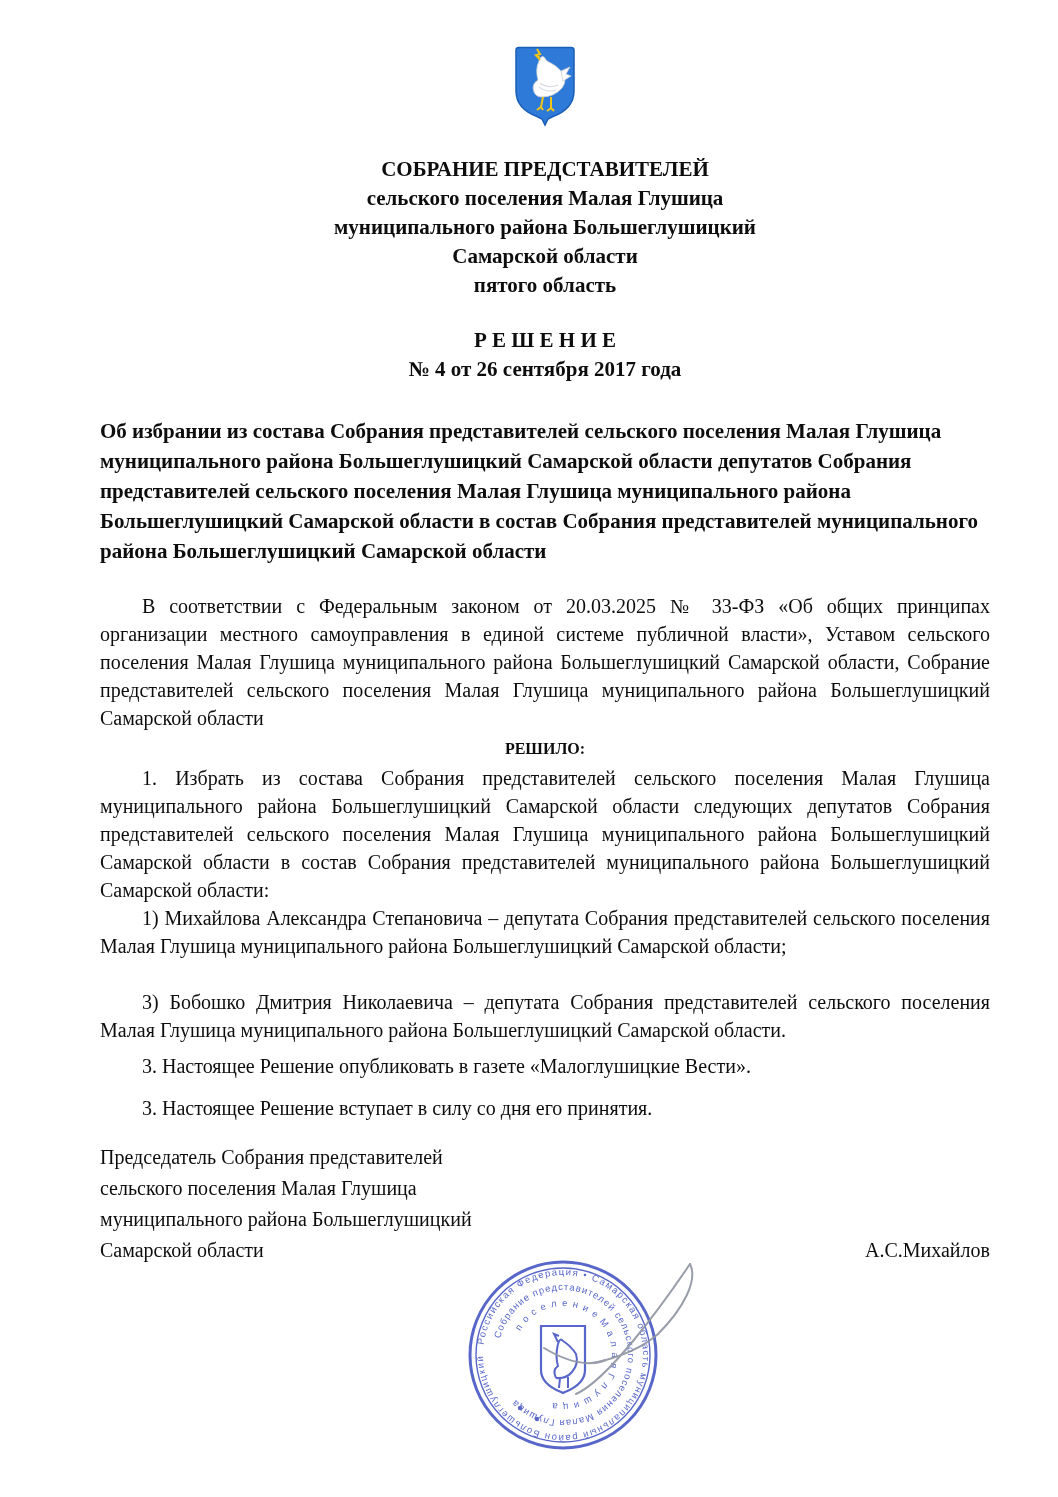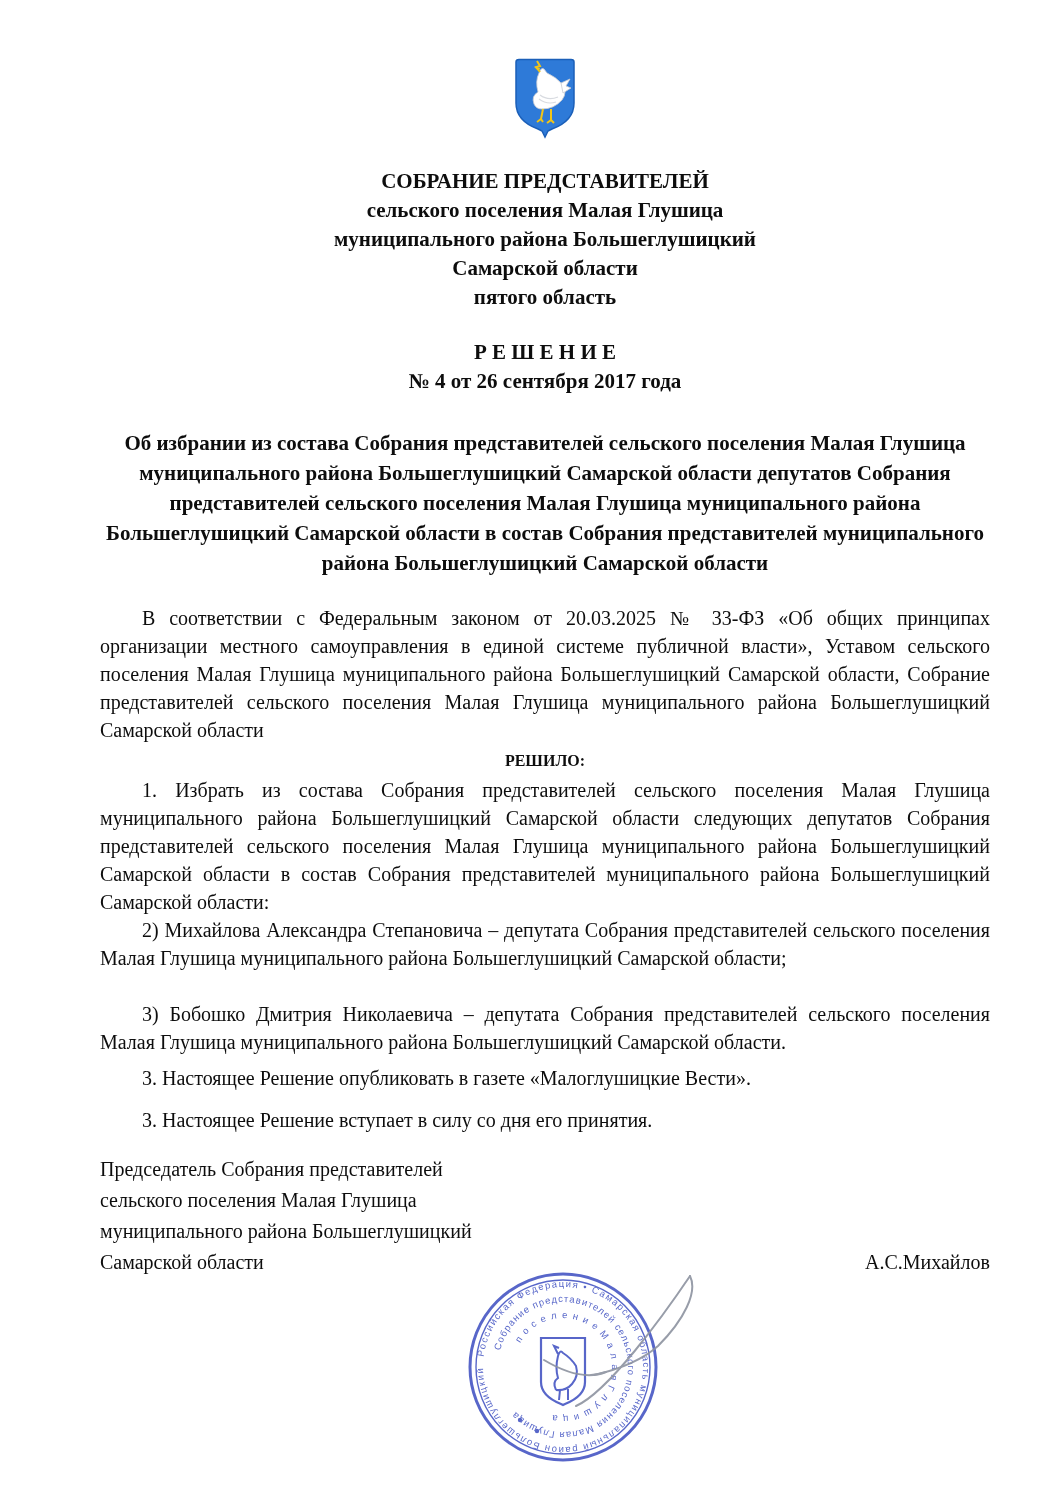--- a/index.html
+++ b/index.html
@@ -4,27 +4,26 @@
 <style>
   html,body{margin:0;padding:0;background:#ffffff;}
   .page{
     position:relative;
     width:1058px;height:1486px;
     background:#ffffff;
     color:#0d0d0d;
     font-family:"Liberation Serif","DejaVu Serif",serif;
     font-size:20px;
     overflow:hidden;
-    margin-top:12px;
   }
   .content{padding:45px 68px 0 100px;}
   .emblem-wrap{width:70px;height:82px;margin:0 auto;}
   .doc-header{margin-top:28px;text-align:center;font-weight:bold;font-size:21px;line-height:29px;}
   .decision-head{margin-top:26px;text-align:center;font-weight:bold;font-size:21px;line-height:29px;}
-  .doc-title{margin-top:32px;text-align:center;font-weight:bold;font-size:21px;line-height:30px;}
+  .doc-title{margin-top:32px;text-align:left;font-weight:bold;font-size:21px;line-height:30px;}
   .par{margin:0;text-align:justify;text-indent:42px;line-height:28px;}
   .preamble{margin-top:26px;}
   .reshilo{margin-top:2px;text-align:center;font-weight:bold;line-height:30px;font-size:16px;}
   .gap-before{margin-top:28px;}
   .small-gap{margin-top:8px;}
   .mid-gap{margin-top:14px;}
   .signature-row{margin-top:20px;display:flex;justify-content:space-between;align-items:flex-end;}
   .sig-left{line-height:31px;}
   .sig-name{line-height:31px;white-space:nowrap;}
   .stamp-layer{position:absolute;left:448px;top:1242px;width:300px;height:235px;pointer-events:none;}
@@ -62,21 +61,21 @@
       <div>№ 4 от 26 сентября 2017 года</div>
     </div>
 
     <div class="doc-title">Об избрании из состава Собрания представителей сельского поселения Малая Глушица муниципального района Большеглушицкий Самарской области депутатов Собрания представителей сельского поселения Малая Глушица муниципального района Большеглушицкий Самарской области в состав Собрания представителей муниципального района Большеглушицкий Самарской области</div>
 
     <p class="par preamble">В соответствии с Федеральным законом от 20.03.2025 № 33-ФЗ «Об общих принципах организации местного самоуправления в единой системе публичной власти», Уставом сельского поселения Малая Глушица муниципального района Большеглушицкий Самарской области, Собрание представителей сельского поселения Малая Глушица муниципального района Большеглушицкий Самарской области</p>
 
     <div class="reshilo">РЕШИЛО:</div>
 
     <p class="par">1. Избрать из состава Собрания представителей сельского поселения Малая Глушица муниципального района Большеглушицкий Самарской области следующих  депутатов Собрания представителей сельского поселения Малая Глушица муниципального района Большеглушицкий Самарской области в состав Собрания представителей муниципального района Большеглушицкий Самарской области:</p>
-    <p class="par">2) Михайлова Александра Степановича – депутата Собрания представителей сельского поселения Малая Глушица муниципального района Большеглушицкий Самарской области;</p>
+    <p class="par">1) Михайлова Александра Степановича – депутата Собрания представителей сельского поселения Малая Глушица муниципального района Большеглушицкий Самарской области;</p>
     <p class="par gap-before">3) Бобошко Дмитрия Николаевича – депутата Собрания представителей сельского поселения Малая Глушица муниципального района Большеглушицкий Самарской области.</p>
     <p class="par small-gap">3. Настоящее Решение опубликовать в газете «Малоглушицкие Вести».</p>
     <p class="par mid-gap">3. Настоящее Решение вступает в силу со дня его принятия.</p>
 
     <div class="signature-row">
       <div class="sig-left">
         <div>Председатель Собрания представителей</div>
         <div>сельского поселения Малая Глушица</div>
         <div>муниципального района Большеглушицкий</div>
         <div>Самарской области</div>

